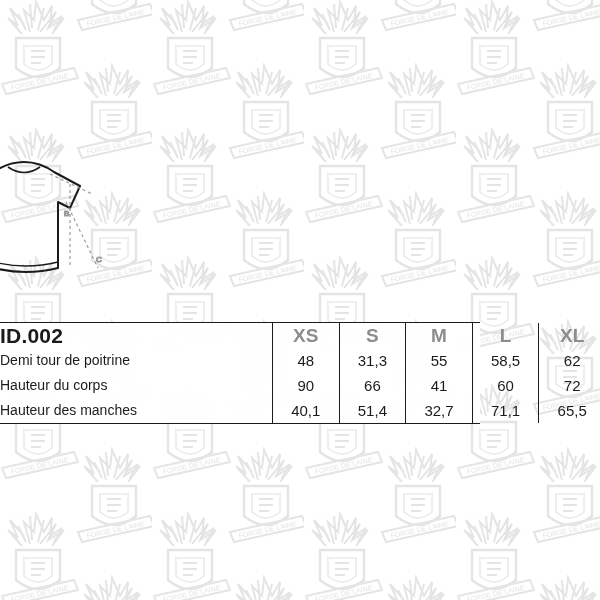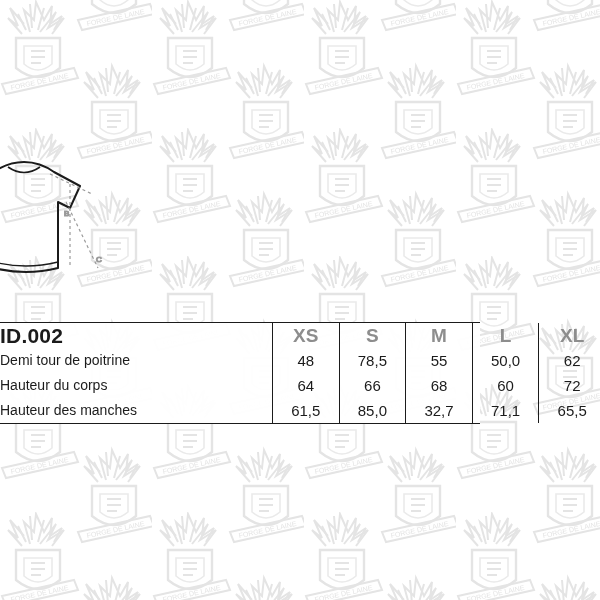--- a/index.html
+++ b/index.html
@@ -153,36 +153,36 @@
       <th class="label-col">ID.002</th>
       <th class="size-col">XS</th>
       <th class="size-col">S</th>
       <th class="size-col">M</th>
       <th class="size-col">L</th>
       <th class="size-col">XL</th>
     </tr>
     <tr class="data-row">
       <td class="label-col">Demi tour de poitrine</td>
       <td class="size-col">48</td>
-      <td class="size-col">78,5</td>
+      <td class="size-col">31,3</td>
       <td class="size-col">55</td>
-      <td class="size-col">50,0</td>
+      <td class="size-col">58,5</td>
       <td class="size-col">62</td>
     </tr>
     <tr class="data-row">
       <td class="label-col">Hauteur du corps</td>
-      <td class="size-col">64</td>
+      <td class="size-col">90</td>
       <td class="size-col">66</td>
-      <td class="size-col">68</td>
+      <td class="size-col">41</td>
       <td class="size-col">60</td>
       <td class="size-col">72</td>
     </tr>
     <tr class="data-row last-row">
       <td class="label-col">Hauteur des manches</td>
-      <td class="size-col">61,5</td>
-      <td class="size-col">85,0</td>
+      <td class="size-col">40,1</td>
+      <td class="size-col">51,4</td>
       <td class="size-col">32,7</td>
       <td class="size-col">71,1</td>
       <td class="size-col">65,5</td>
     </tr>
   </tbody>
     </table>
 </div>
 
 </body></html>

